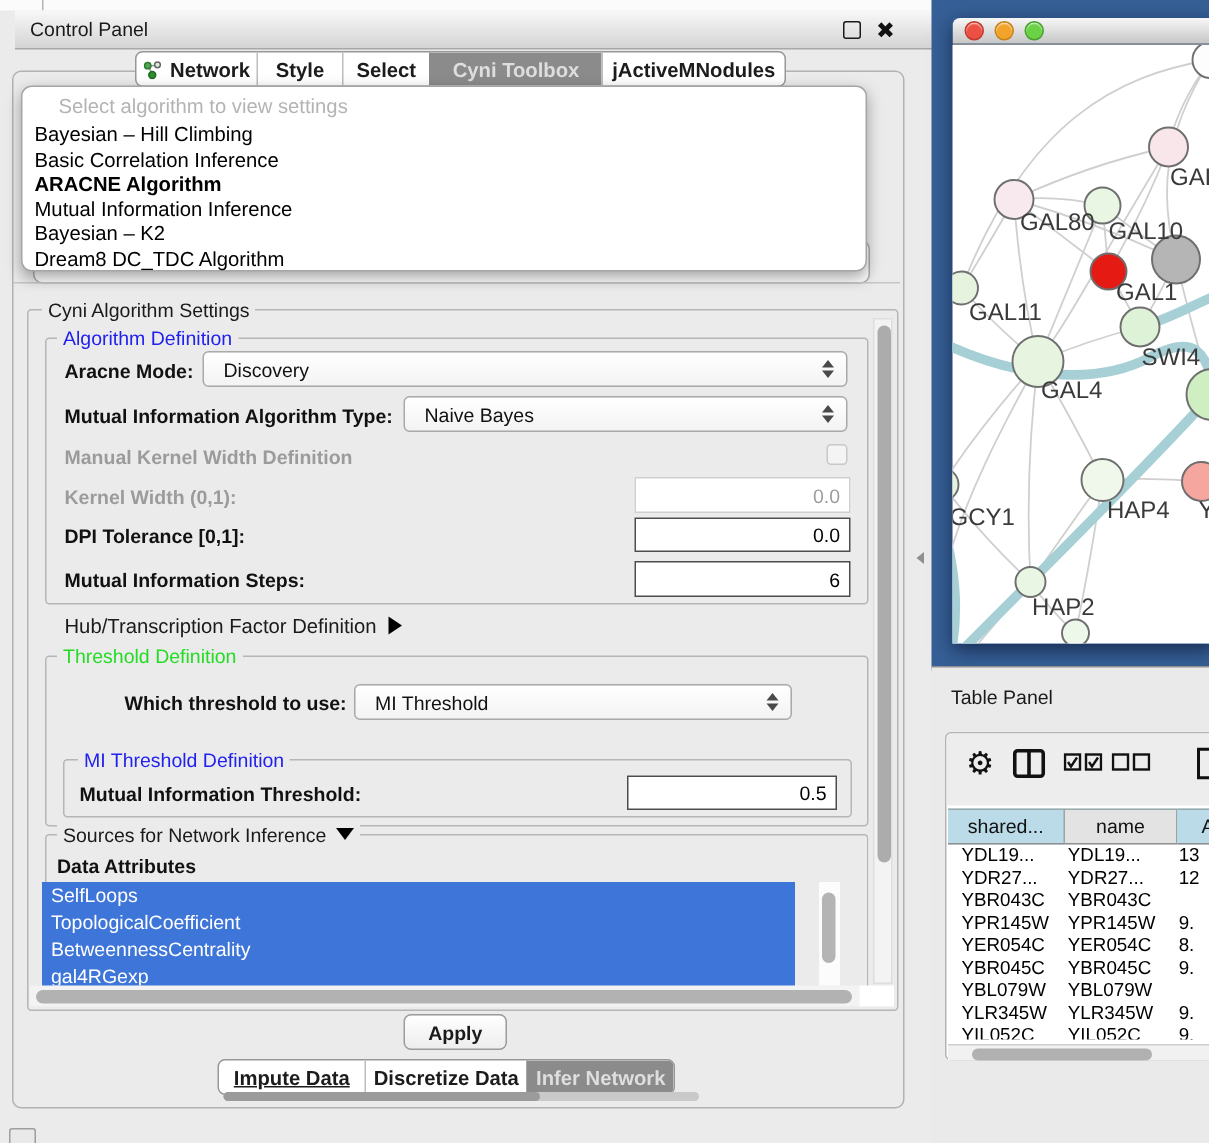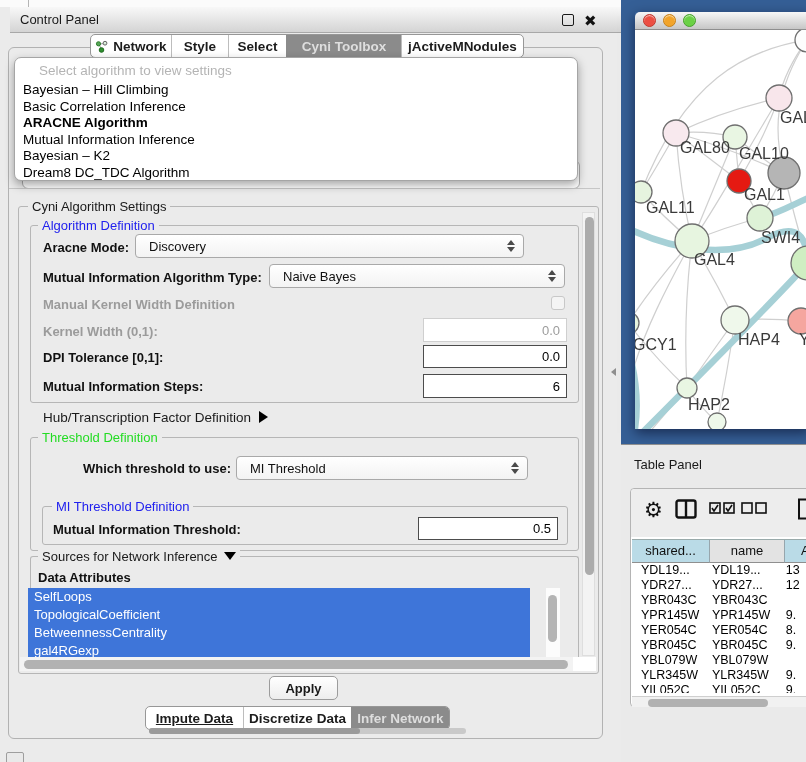--- a/index.html
+++ b/index.html
@@ -164,21 +164,21 @@
   <span class="gtitle black abs" style="left:28px;top:199px;">Cyni Algorithm Settings</span>
 
   <div class="sb-track-v" style="left:582px;top:212px;width:13px;height:444px;">
     <div class="sb-thumb" style="left:2px;top:4px;width:9px;height:358px;"></div>
   </div>
 
   <div class="abs groupbox" style="left:30px;top:225px;width:547px;height:176px;"></div>
   <span class="gtitle blue abs" style="left:38px;top:218px;">Algorithm Definition</span>
 
   <span class="lbl" style="left:43px;top:240px;">Aracne Mode:</span>
-  <div class="combo" style="left:135px;top:234px;width:389px;height:24px;">
+  <div class="combo" style="left:135px;top:234px;width:430px;height:24px;">
     <span>Discovery</span>
     <span class="arrows">
         <i class="up"></i>
         <i class="dn"></i>
       </span>
   </div>
 
   <span class="lbl" style="left:43px;top:270px;">Mutual Information Algorithm Type:</span>
   <div class="combo" style="left:269px;top:264px;width:296px;height:24px;">
     <span>Naive Bayes</span>

